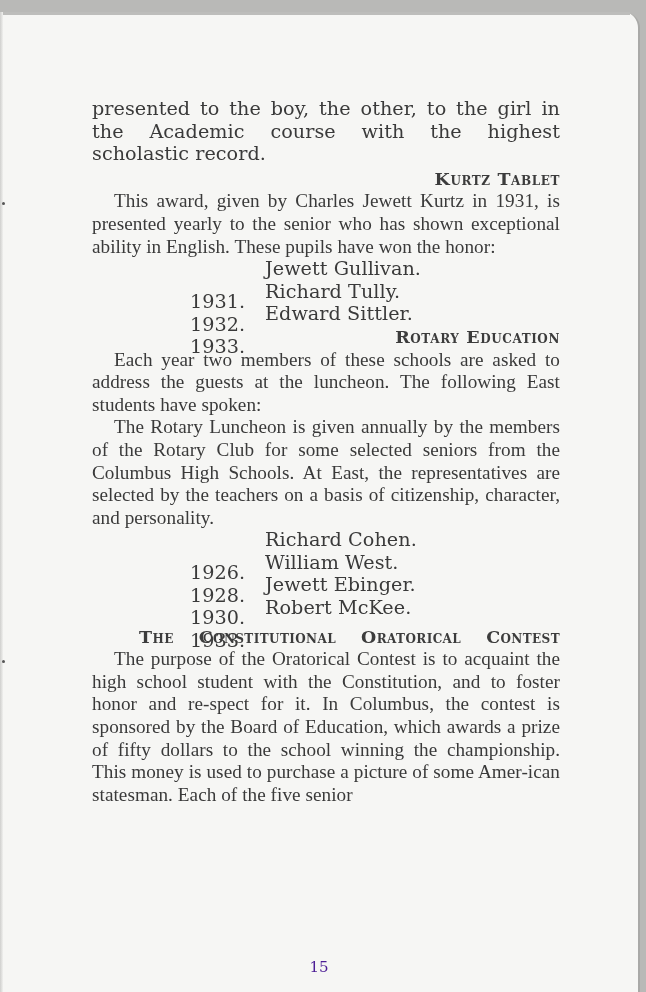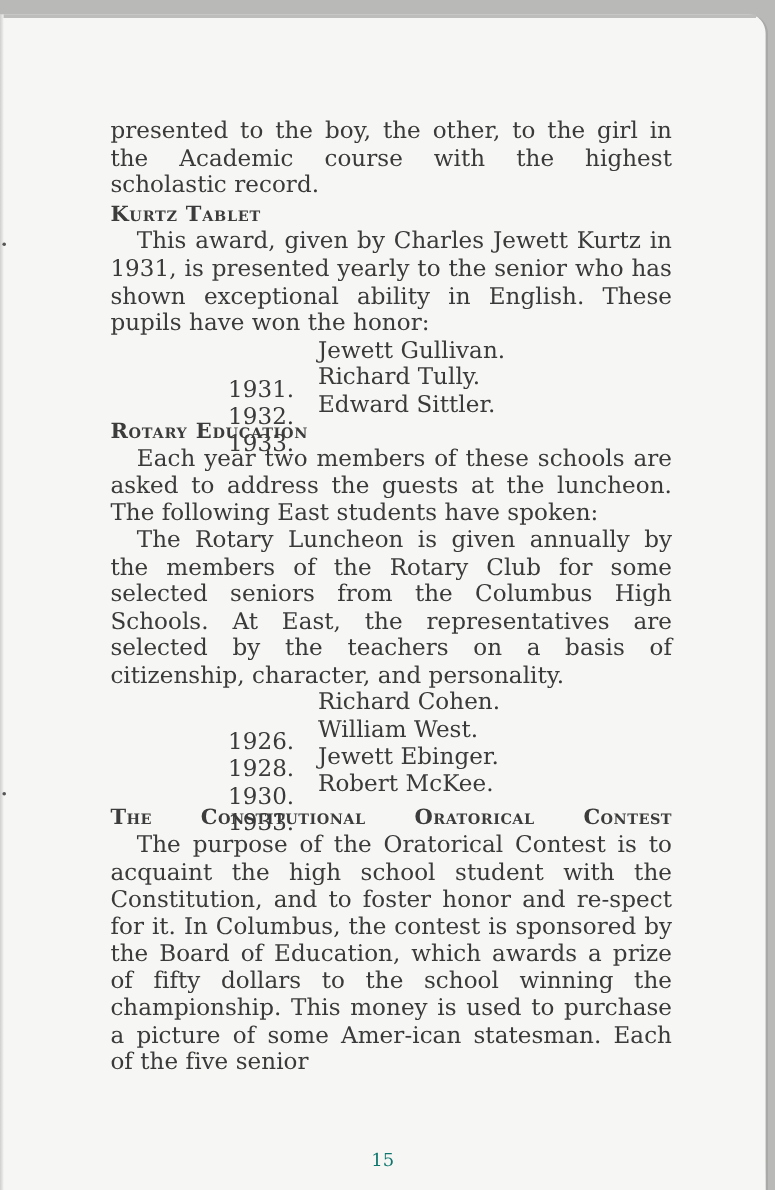--- a/index.html
+++ b/index.html
@@ -52,36 +52,38 @@
       letter-spacing: 0.05px;
     }
     .para {
       margin: 0;
       text-align: justify;
       text-align-last: left;
       hyphens: none;
     }
     .para.indent {
       text-indent: 22px;
+      font-family: Liberation Serif, serif;
     }
     .heading {
       margin: 0;
-      text-align: left;
+      text-align: right;
       font-variant: small-caps;
       font-size: 17.5px;
       letter-spacing: 0.6px;
       line-height: 22.6px;
       color: #3c3c3c;
     }
     .heading.wide {
       text-align: justify;
       text-align-last: justify;
       font-size: 17.5px;
       letter-spacing: 0.4px;
       margin-top: 6px;
+      margin-left: 47px;
     }
     .list {
       margin: 0;
       padding: 0;
       list-style: none;
     }
     .list-item {
       display: flex;
       padding-left: 98px;
       height: 22.6px;
@@ -95,21 +97,21 @@
       display: inline-block;
     }
     .gap-top { margin-top: 2px; }
     .page-number {
       position: absolute;
       left: 0;
       width: 638px;
       top: 946px;
       text-align: center;
       font-size: 15px;
-      color: #0f766e;
+      color: #4c1d95;
     }
     .speck {
       position: absolute;
       width: 3px;
       height: 3px;
       background: #555;
       border-radius: 50%;
     }
   </style>
 </head>

